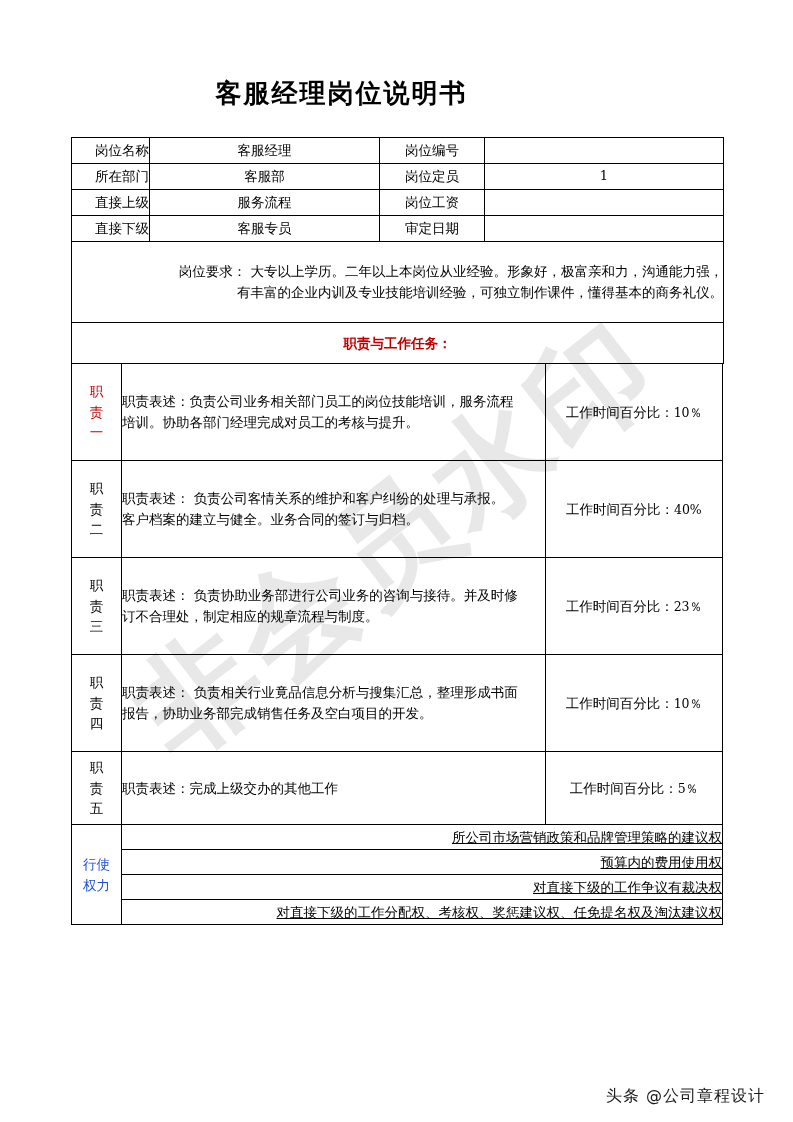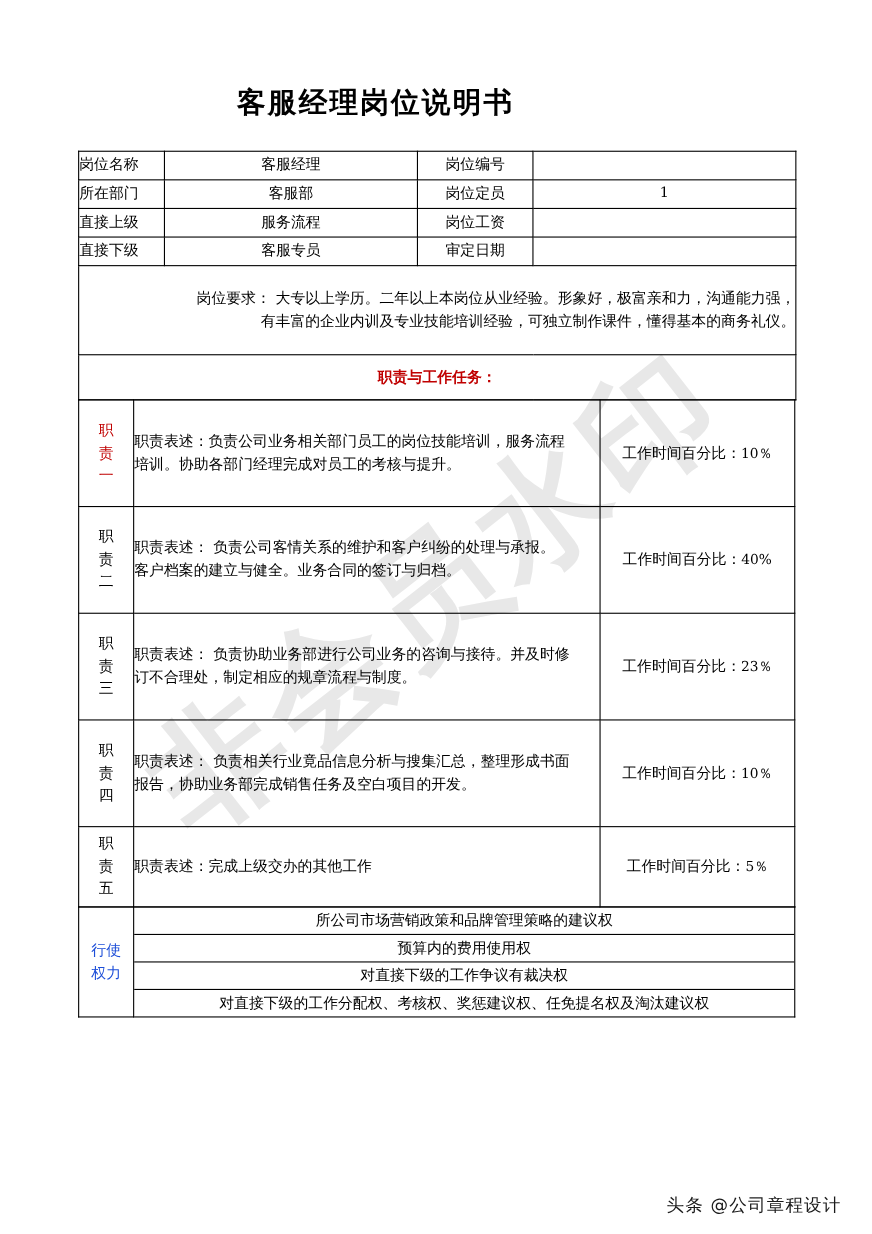--- a/index.html
+++ b/index.html
@@ -75,21 +75,21 @@
   }
   table.grid td {
     border: 1px solid #000000;
     padding: 0;
     vertical-align: middle;
     font-size: 13.5px;
     line-height: 1.55;
     background: transparent;
   }
 
-  .c-label   { width: 78px;  text-align: left; }
+  .c-label   { width: 78px;  text-align: right; }
   .c-value   { width: 230px; text-align: center; }
   .c-label2  { width: 105px; text-align: center; }
   .c-value2  { width: 239px; text-align: center; }
 
   .info-row td { height: 25px; font-size: 14.5px; }
   .info-row .num { font-family: "DejaVu Serif", "Liberation Serif", serif; font-size: 13px; }
 
   .req-cell {
     padding: 5px 8px 0 6px;
     height: 80px;
@@ -144,23 +144,24 @@
   .auth-label {
     width: 50px;
     text-align: center;
     color: #1d4ed8;
     font-size: 13.5px;
     line-height: 1.7;
   }
   .auth-label .ch { display: block; }
   .auth-item {
     height: 24px;
-    text-align: center;
+    text-align: right;
     padding-left: 9px;
     font-size: 12.5px;
+    text-decoration: underline;
   }
   table.auth-inner {
     border-collapse: collapse;
     table-layout: fixed;
     width: 100%;
   }
   table.auth-inner td {
     border: 1px solid #000;
     border-left: none;
     border-right: none;

